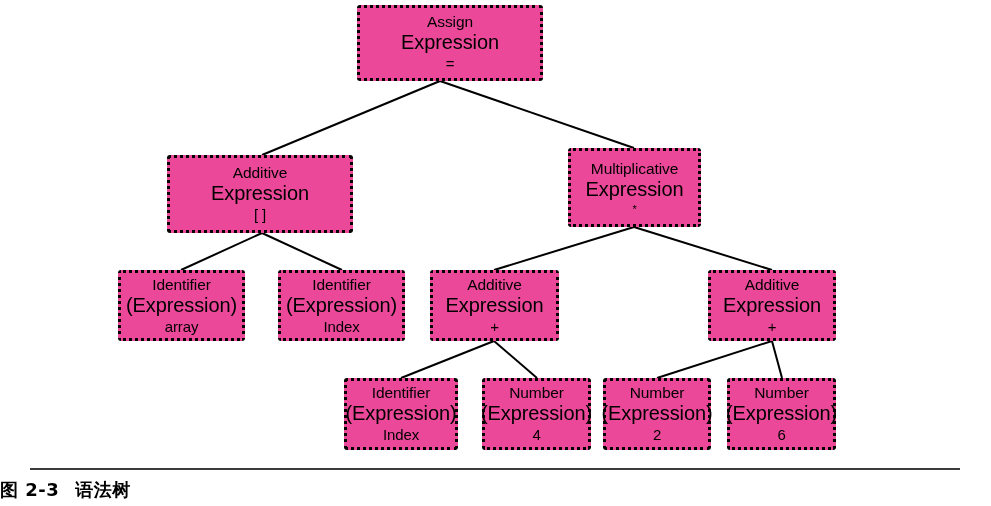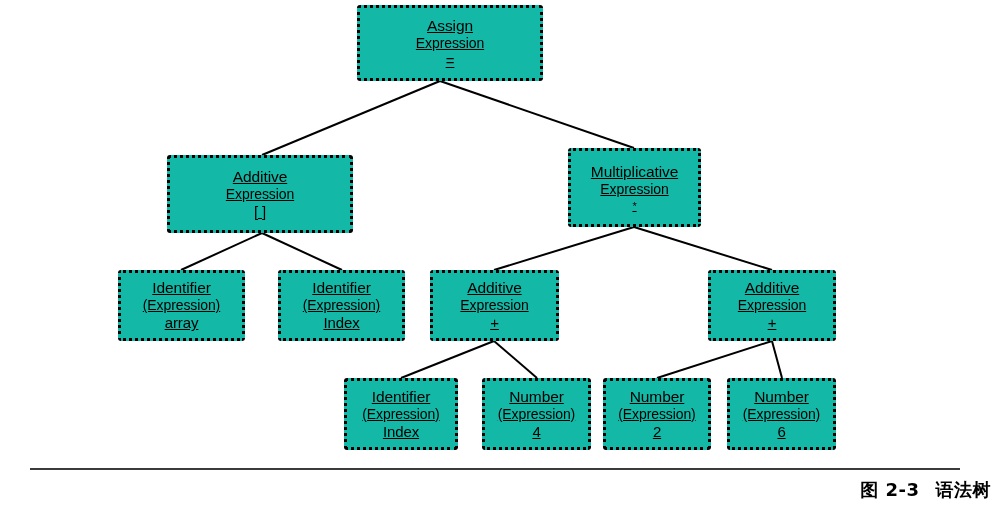--- a/index.html
+++ b/index.html
@@ -22,64 +22,63 @@
     top: 0;
     width: 991px;
     height: 506px;
     pointer-events: none;
   }
   .tree-node {
     position: absolute;
     box-sizing: border-box;
     border: 3px dotted #000000;
     border-radius: 3px;
-    background: #14b8a6;
+    background: #ec4899;
     display: flex;
     flex-direction: column;
     align-items: center;
     justify-content: center;
     text-align: center;
     color: #000000;
     line-height: 1.16;
     z-index: 2;
-    text-decoration: underline;
   }
   .node-line {
     display: block;
     white-space: nowrap;
     font-size: 15.5px;
     letter-spacing: -0.1px;
   }
   .node-line.line-sym {
     font-size: 15px;
     margin-top: 1px;
   }
   .node-line.line-sym-small {
     font-size: 11px;
     margin-top: 3px;
     line-height: 1;
   }
   .node-line.line-paren {
-    font-size: 14px;
+    font-size: 20px;
   }
   #caption-rule {
     position: absolute;
     left: 30px;
     top: 468px;
     width: 930px;
     height: 2px;
     background: #3b3b3b;
     z-index: 1;
   }
   #figure-caption {
     position: absolute;
     left: 0;
     top: 478px;
     width: 991px;
-    text-align: right;
+    text-align: left;
     font-size: 18px;
     font-weight: bold;
     color: #000000;
     font-family: "DejaVu Sans", "Liberation Sans", sans-serif;
     letter-spacing: 0.5px;
   }
   #figure-caption .cap-num { margin-right: 2px; }
   #figure-caption .cap-gap { display: inline-block; width: 14px; }
 </style>
 </head>

